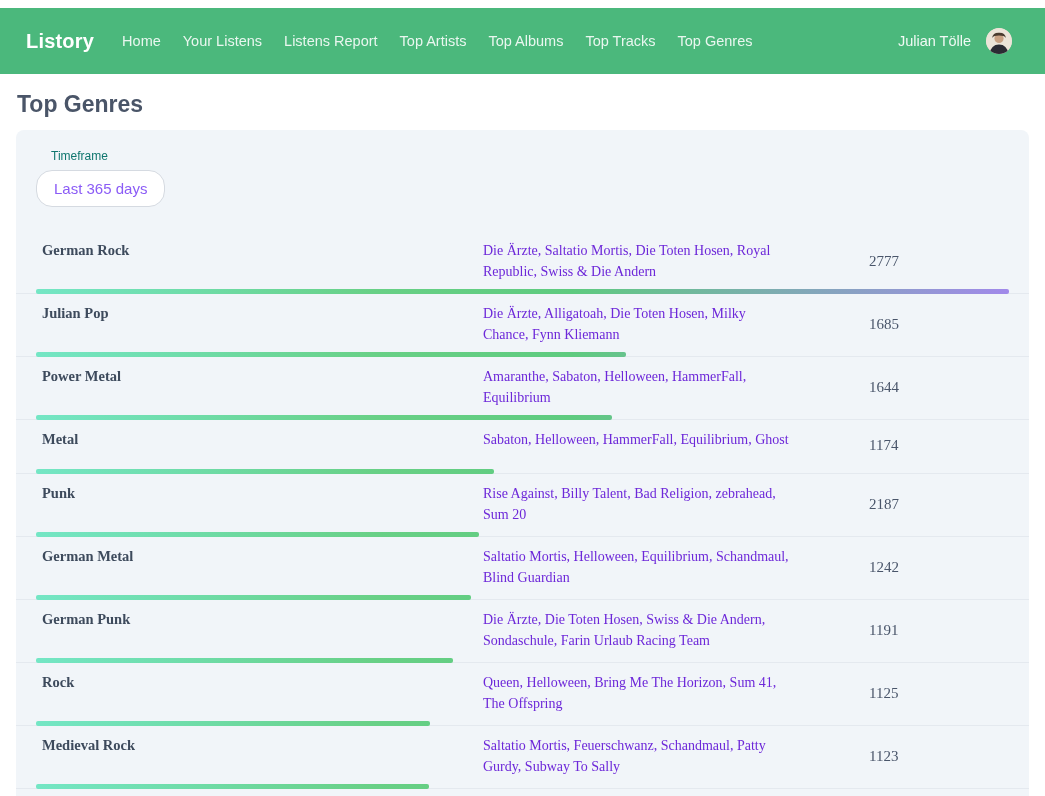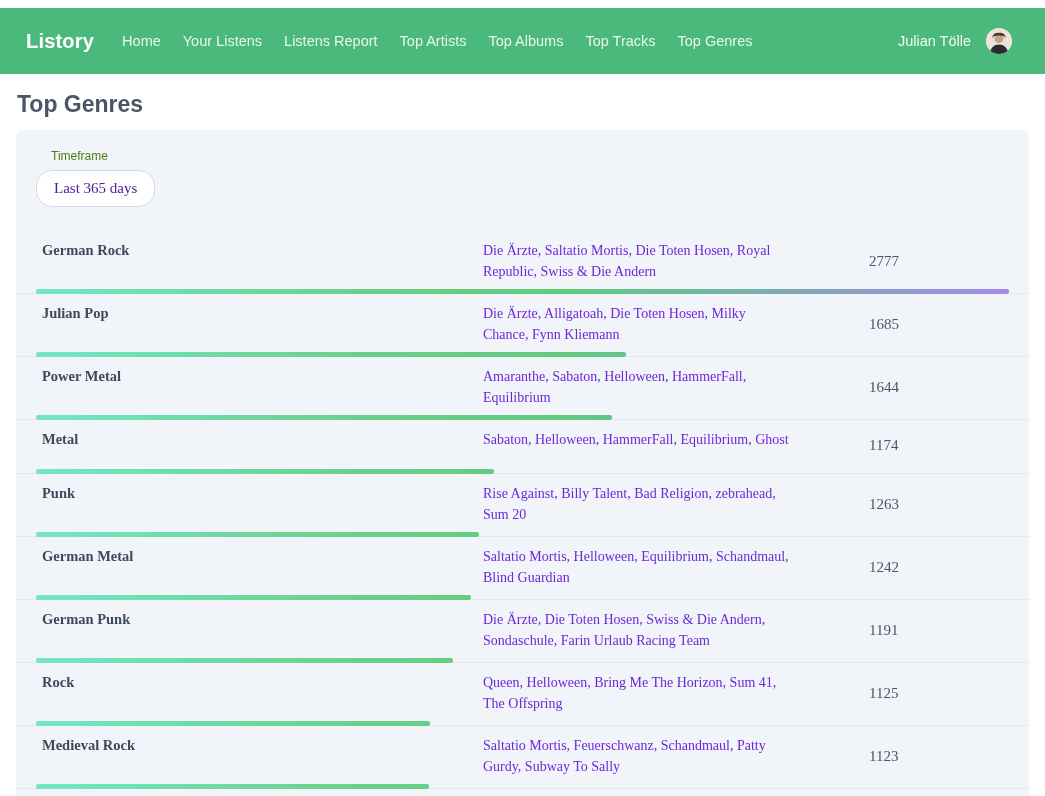--- a/index.html
+++ b/index.html
@@ -58,31 +58,31 @@
   .card {
     background: #f1f5f9;
     border-radius: 8px;
     padding-top: 19px;
     padding-bottom: 40px;
   }
 
   .filter-block { padding: 0 20px; margin-bottom: 24px; }
   .filter-label {
     font-size: 12px;
-    color: #4d7c0f;
+    color: #0f766e;
     margin: 0 0 7px 15px;
   }
   .timeframe-btn {
     background: #ffffff;
     border: 1px solid #d5dae1;
     border-radius: 16px;
     padding: 9px 17px;
-    font-family: Liberation Serif, serif;
+    font-family: Liberation Sans, sans-serif;
     font-size: 15px;
-    color: #4c1d95;
+    color: #8b5cf6;
     cursor: pointer;
   }
 
   
   .genre-row {
     position: relative;
     display: grid;
     grid-template-columns: 447px 310px 1fr;
     padding: 9px 20px 11px 20px;
     min-height: 54px;
@@ -187,21 +187,21 @@
           <div class="g-name">Metal</div>
           <div class="g-artists">Sabaton, Helloween, HammerFall, Equilibrium, Ghost</div>
           <div class="g-count">1174</div>
           <div class="g-track">
             <div class="g-fill" style="width: 47.1012%; background-image: linear-gradient(90deg, rgb(116, 230, 197) 0%, rgb(104, 208, 134) 35%, rgb(94, 203, 127) 55%, rgb(161, 137, 234) 100%); background-size: 212.309% 100%;"></div>
           </div>
         </div>
         <div class="genre-row">
           <div class="g-name">Punk</div>
           <div class="g-artists">Rise Against, Billy Talent, Bad Religion, zebrahead, Sum 20</div>
-          <div class="g-count">1263</div>
+          <div class="g-count">2187</div>
           <div class="g-track">
             <div class="g-fill" style="width: 45.4807%; background-image: linear-gradient(90deg, rgb(116, 230, 197) 0%, rgb(104, 208, 134) 35%, rgb(94, 203, 127) 55%, rgb(161, 137, 234) 100%); background-size: 219.873% 100%;"></div>
           </div>
         </div>
         <div class="genre-row">
           <div class="g-name">German Metal</div>
           <div class="g-artists">Saltatio Mortis, Helloween, Equilibrium, Schandmaul, Blind Guardian</div>
           <div class="g-count">1242</div>
           <div class="g-track">
             <div class="g-fill" style="width: 44.7245%; background-image: linear-gradient(90deg, rgb(116, 230, 197) 0%, rgb(104, 208, 134) 35%, rgb(94, 203, 127) 55%, rgb(161, 137, 234) 100%); background-size: 223.591% 100%;"></div>

